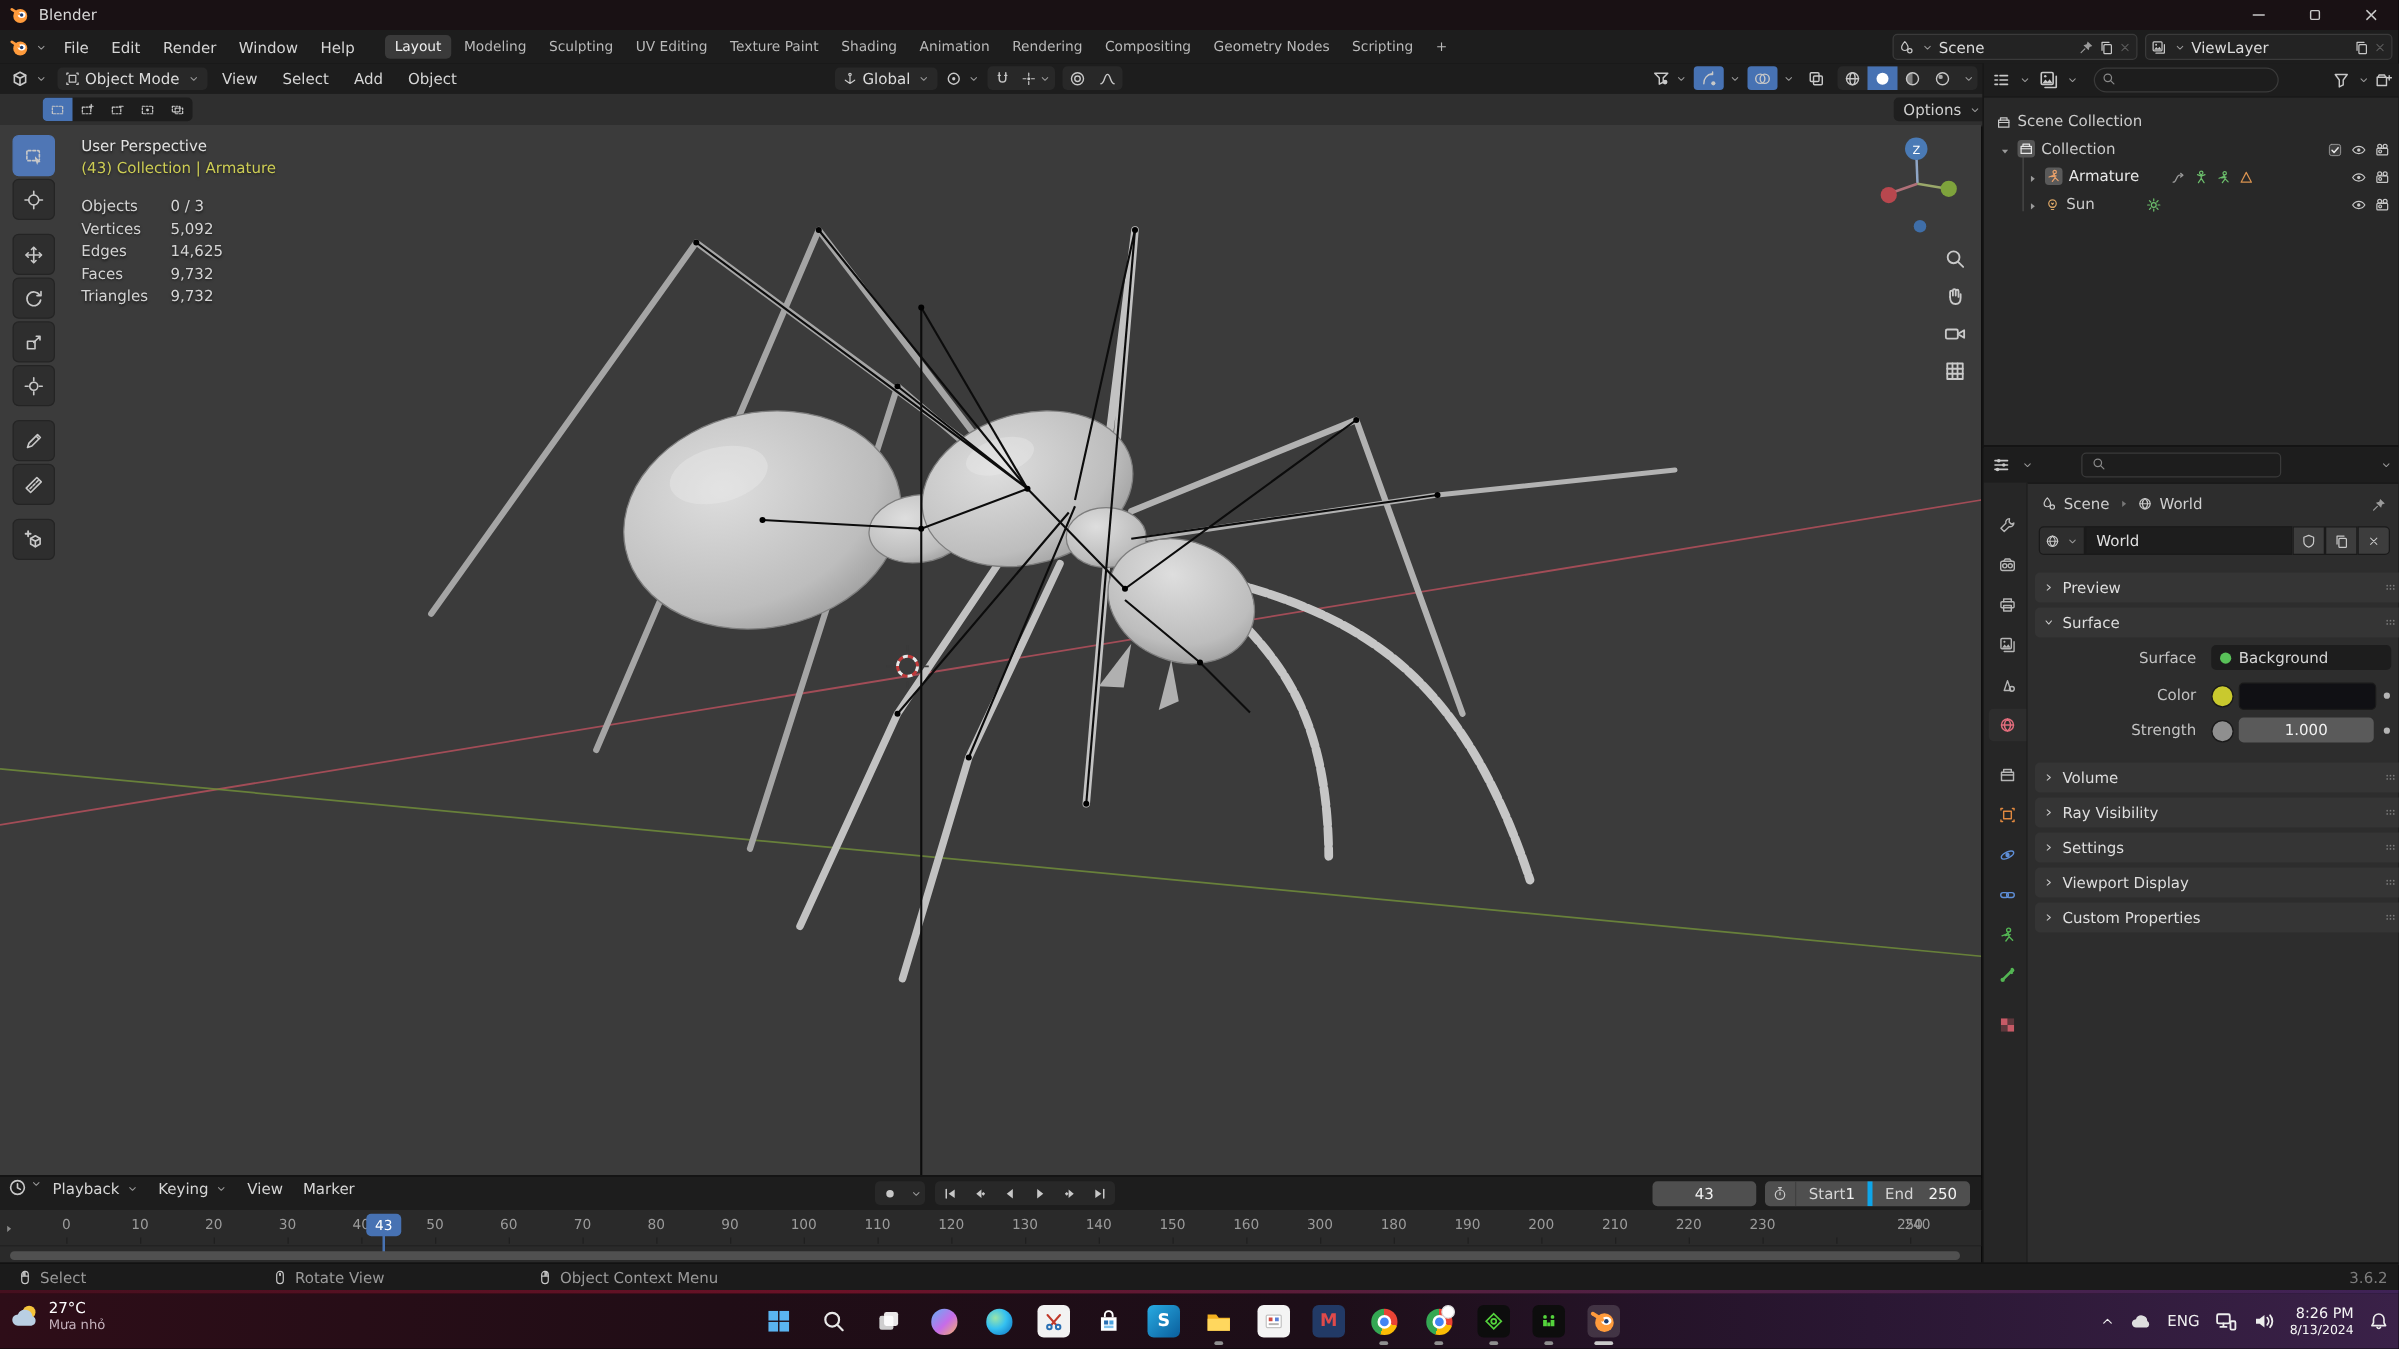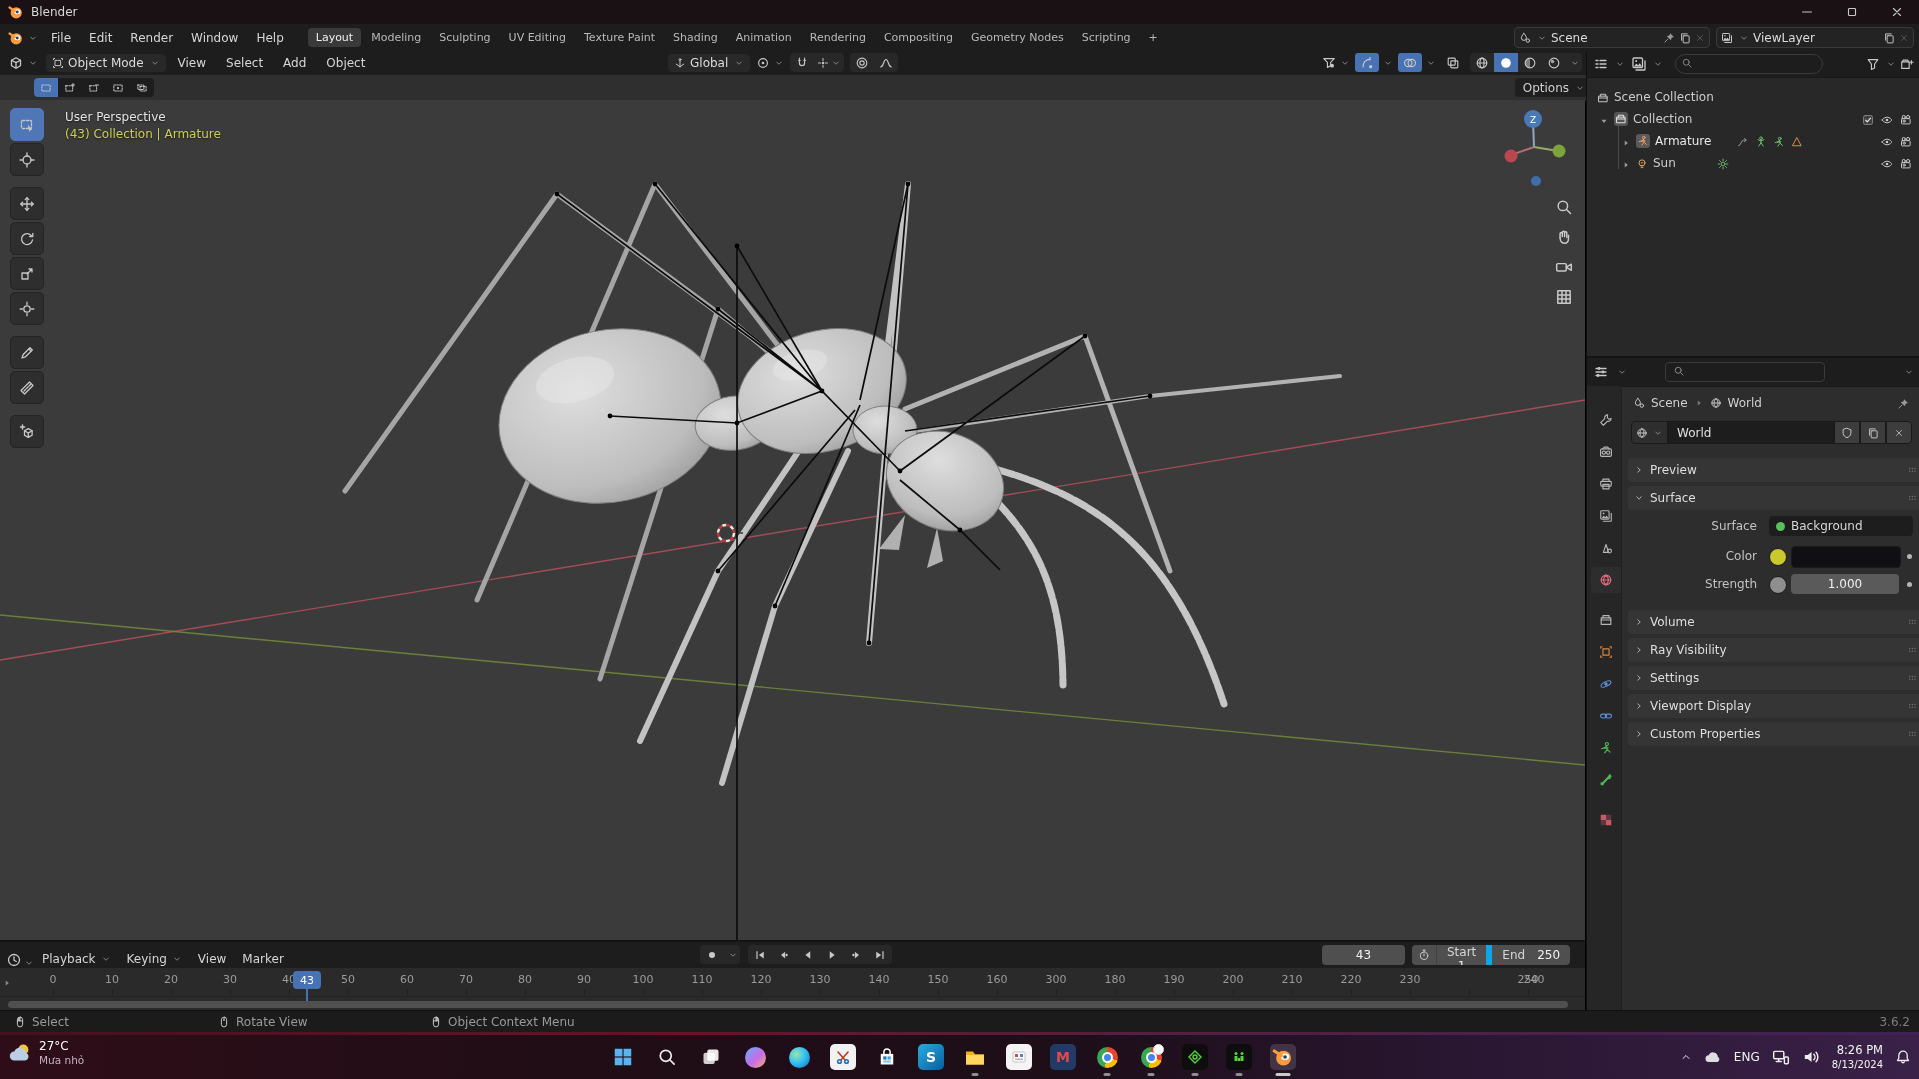--- a/index.html
+++ b/index.html
@@ -44,21 +44,21 @@
   .tabcol{position:absolute;left:0;top:28px;width:34px;height:626px;background:#262626;border-right:1px solid #1f1f1f;}
   .ptab{position:absolute;left:3px;width:31px;height:26px;display:flex;align-items:center;justify-content:center;color:#9b9b9b;}
   .ptab.on{background:#2d2d2d;border-radius:4px 0 0 4px;left:4px;width:30px;}
   .panel{position:absolute;left:41px;width:284px;height:24px;background:#353535;border-radius:4px;display:flex;align-items:center;padding:0 6px;gap:6px;color:#dedede;}
   .pdots{margin-left:auto;color:#7a7a7a;}
   .plabel{position:absolute;width:130px;text-align:right;color:#c3c3c3;}
   .pfield{position:absolute;display:flex;align-items:center;background:#1d1d1d;border-radius:4px;height:20px;padding:0 7px;color:#d6d6d6;gap:6px;}
   .animdot{position:absolute;width:5px;height:5px;border-radius:50%;background:#b5b5b5;}
   
   .timeline{left:0;top:940px;width:1585px;height:70px;background:#2a2a2a;}
-  .tl-head{height:26px;background:#1d1d1d;display:flex;align-items:flex-end;padding:0 6px;border-bottom:1px solid #191919;position:relative;}
+  .tl-head{height:26px;background:#1d1d1d;display:flex;align-items:flex-start;padding:0 6px;border-bottom:1px solid #191919;position:relative;}
   .rnum{position:absolute;top:5px;transform:translateX(-50%);color:#9b9b9b;font-size:11px;}
   .rtick{position:absolute;top:22px;width:1px;height:5px;background:#1f1f1f;}
   .statusbar{left:0;top:1010px;width:1919px;height:22px;background:#1b1b1b;border-top:1px solid #101010;color:#9a9a9a;}
   .sb-item{position:absolute;top:0;height:22px;display:flex;align-items:center;gap:6px;}
   .accent{left:0;top:1032px;width:1919px;height:3px;background:linear-gradient(90deg,#45101f,#6b1227 35%,#55203f 60%,#3f2356);}
   
   .taskbar{left:0;top:1035px;width:1919px;height:44px;background:linear-gradient(90deg,#2e0d18,#200d16 30%,#1d0e18 55%,#2a1733 78%,#3a2148);}
   .tico{width:26px;height:26px;border-radius:5px;display:flex;align-items:center;justify-content:center;position:relative;}
   .ind{position:absolute;bottom:-6px;left:50%;transform:translateX(-50%);width:7px;height:3px;border-radius:2px;background:#8f8f8f;}
   .tico.activeapp{background:rgba(255,255,255,.14);}
@@ -611,20 +611,44 @@
             <path d="M5.5 6.8l3.8 2.2 3.8-2.2M9.3 9v4.4"></path>
             <path d="M1.5 3h4M3.5 1v4" stroke-width="1.5"></path>
           </svg>
         </span>
       </div>
   </div>
 
   <div class="abs" style="left:65px;top:10px;">
     <div style="color:#e2e2e2;text-shadow:0 1px 2px rgba(0,0,0,.55);">User Perspective</div>
     <div style="color:#cdcd54;margin-top:3px;text-shadow:0 1px 2px rgba(0,0,0,.55);">(43) Collection | Armature</div>
+    <table class="statstbl" style="margin-top:17px;border-spacing:0;">
+      <tbody>
+          <tr>
+            <td>Objects</td>
+            <td>0 / 3</td>
+          </tr>
+      <tr>
+            <td>Vertices</td>
+            <td>5,092</td>
+          </tr>
+      <tr>
+            <td>Edges</td>
+            <td>14,625</td>
+          </tr>
+      <tr>
+            <td>Faces</td>
+            <td>9,732</td>
+          </tr>
+      <tr>
+            <td>Triangles</td>
+            <td>9,732</td>
+          </tr>
+    </tbody>
+      </table>
   </div>
 
   <span class="ic s18 abs" style="left:1555px;top:98px;color:#c9c9c9;">
       <svg viewBox="0 0 16 16" fill="none" stroke="currentColor" stroke-width="1.3" stroke-linecap="round" stroke-linejoin="round">
         <circle cx="7" cy="7" r="4.2"></circle>
         <path d="M10.2 10.2l3.6 3.6"></path>
       </svg>
     </span>
   <span class="ic s18 abs" style="left:1555px;top:128px;color:#c9c9c9;">
       <svg viewBox="0 0 16 16" fill="none" stroke="currentColor" stroke-width="1.3" stroke-linecap="round" stroke-linejoin="round">
@@ -1321,21 +1345,21 @@
       </span>
       <span class="flex" style="background:#4f4f4f;border-radius:4px;height:20px;overflow:hidden;">
         <span class="flex" style="padding:0 6px;border-right:1px solid #404040;height:100%;">
             <span class="ic s12">
               <svg viewBox="0 0 16 16" fill="none" stroke="currentColor" stroke-width="1.3" stroke-linecap="round" stroke-linejoin="round">
                 <circle cx="8" cy="9" r="5"></circle>
                 <path d="M8 6.5V9M6.5 1.5h3M8 1.5V4"></path>
               </svg>
             </span>
           </span>
-        <span class="flex" style="padding:0 10px;gap:0;border-right:6px solid #0ea5e9;height:100%;flex-direction:column;">
+        <span class="flex" style="padding:0 10px;gap:0;border-right:4px solid #0ea5e9;height:100%;">
           <span style="color:#d5d5d5;">Start</span>
             <span style="color:#f2f2f2;">1</span>
         </span>
         <span class="flex" style="padding:0 10px;gap:12px;height:100%;">
           <span style="color:#d5d5d5;">End</span>
             <span style="color:#f2f2f2;">250</span>
         </span>
       </span>
     </span>
   </div>

